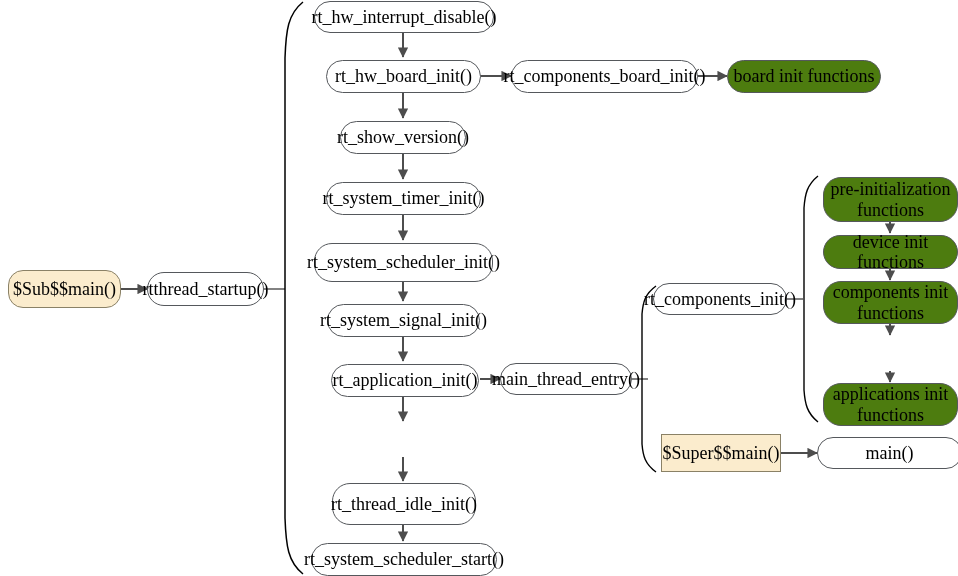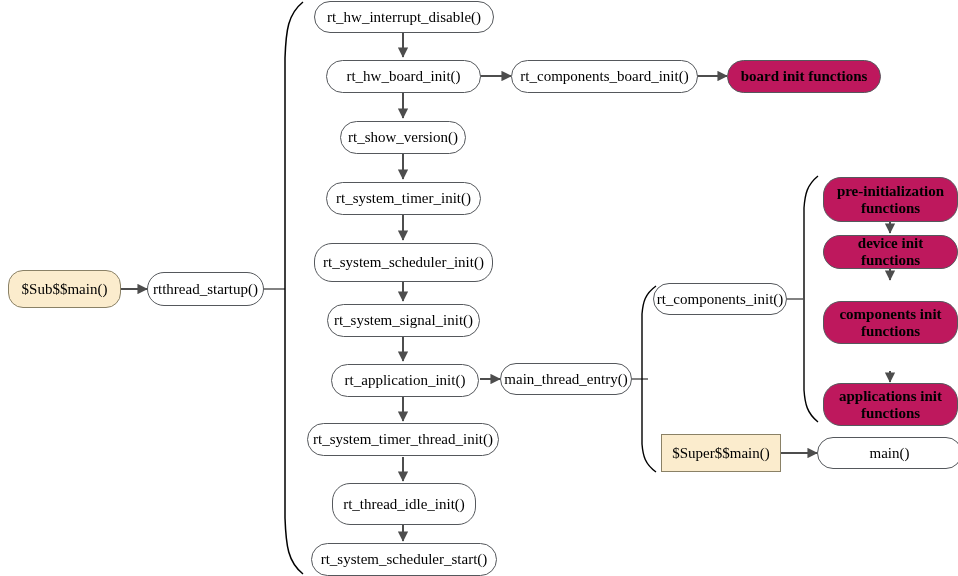--- a/index.html
+++ b/index.html
@@ -9,31 +9,31 @@
     color:#000000;
   }
   #canvas{position:absolute;left:0;top:0;width:958px;height:576px;}
   svg#wires{position:absolute;left:0;top:0;width:958px;height:576px;pointer-events:none;}
 
   .node{
     position:absolute;
     box-sizing:border-box;
     display:flex;align-items:center;justify-content:center;
     text-align:center;
-    font-size:15px;
+    font-size:18px;
     line-height:1.12;
     background:#ffffff;
     border:1.3px solid #55585c;
     border-radius:18px;
     color:#000;
     white-space:nowrap;
     z-index:3;
   }
   .node.wrap{white-space:normal;padding:12px 4px;}
-  .node.blue{background:#be185d;border:1.4px solid #55585c;font-weight:bold;}
+  .node.blue{background:#4d7c0f;border:1.4px solid #55585c;}
   .node.beige{
     background:#fbeccd;border:1.2px solid #8a8166;border-radius:0;
   }
 </style>
 </head>
 <body>
 
 <div id="canvas">
 
   <svg id="wires" viewBox="0 0 958 576" xmlns="http://www.w3.org/2000/svg">
@@ -94,39 +94,38 @@
   <div class="node" style="left:340px;top:121px;width:126px;height:33px;">rt_show_version()</div>
 
   <div class="node" style="left:326px;top:182px;width:155px;height:33px;">rt_system_timer_init()</div>
 
   <div class="node" style="left:314px;top:243px;width:179px;height:39px;">rt_system_scheduler_init()</div>
 
   <div class="node" style="left:327px;top:304px;width:153px;height:33px;">rt_system_signal_init()</div>
 
   <div class="node" style="left:331px;top:364px;width:148px;height:33px;">rt_application_init()</div>
 
-  <div class="node" style="left:307px;top:423px;width:192px;height:33px;">rt_system_timer_thread_init()</div>
 
   <div class="node" style="left:332px;top:483px;width:144px;height:42px;">rt_thread_idle_init()</div>
 
   <div class="node" style="left:311px;top:543px;width:186px;height:33px;">rt_system_scheduler_start()</div>
 
   <div class="node" style="left:511px;top:60px;width:187px;height:33px;">rt_components_board_init()</div>
 
   <div class="node blue" style="left:727px;top:60px;width:154px;height:33px;">board init functions</div>
 
   <div class="node" style="left:500px;top:363px;width:132px;height:32px;">main_thread_entry()</div>
 
   <div class="node" style="left:653px;top:283px;width:134px;height:32px;">rt_components_init()</div>
 
   <div class="node blue wrap" style="left:823px;top:177px;width:135px;height:45px;">pre-initialization functions</div>
 
   <div class="node blue wrap" style="left:823px;top:235px;width:135px;height:34px;">device init functions</div>
 
-  <div class="node blue wrap" style="left:823px;top:281px;width:135px;height:43px;margin-top:20px;">components init functions</div>
+  <div class="node blue wrap" style="left:823px;top:281px;width:135px;height:43px;">components init functions</div>
 
 
   <div class="node blue wrap" style="left:823px;top:383px;width:135px;height:43px;">applications init functions</div>
 
   <div class="node beige" style="left:661px;top:434px;width:120px;height:38px;">$Super$$main()</div>
 
   <div class="node" style="left:817px;top:437px;width:145px;height:32px;">main()</div>
 
 </div>
 

